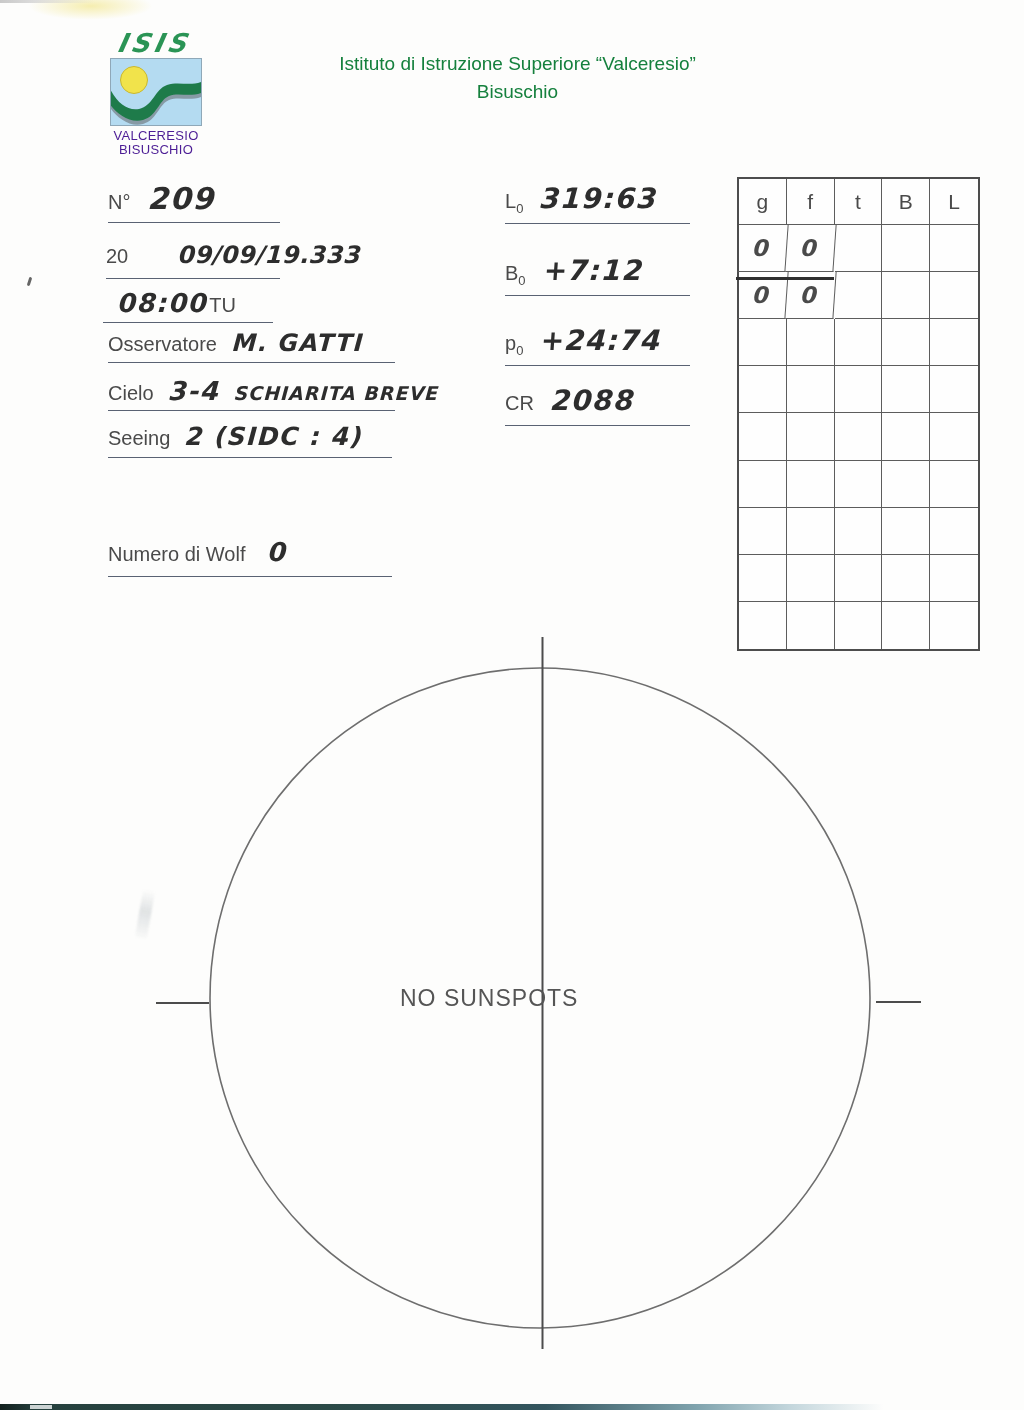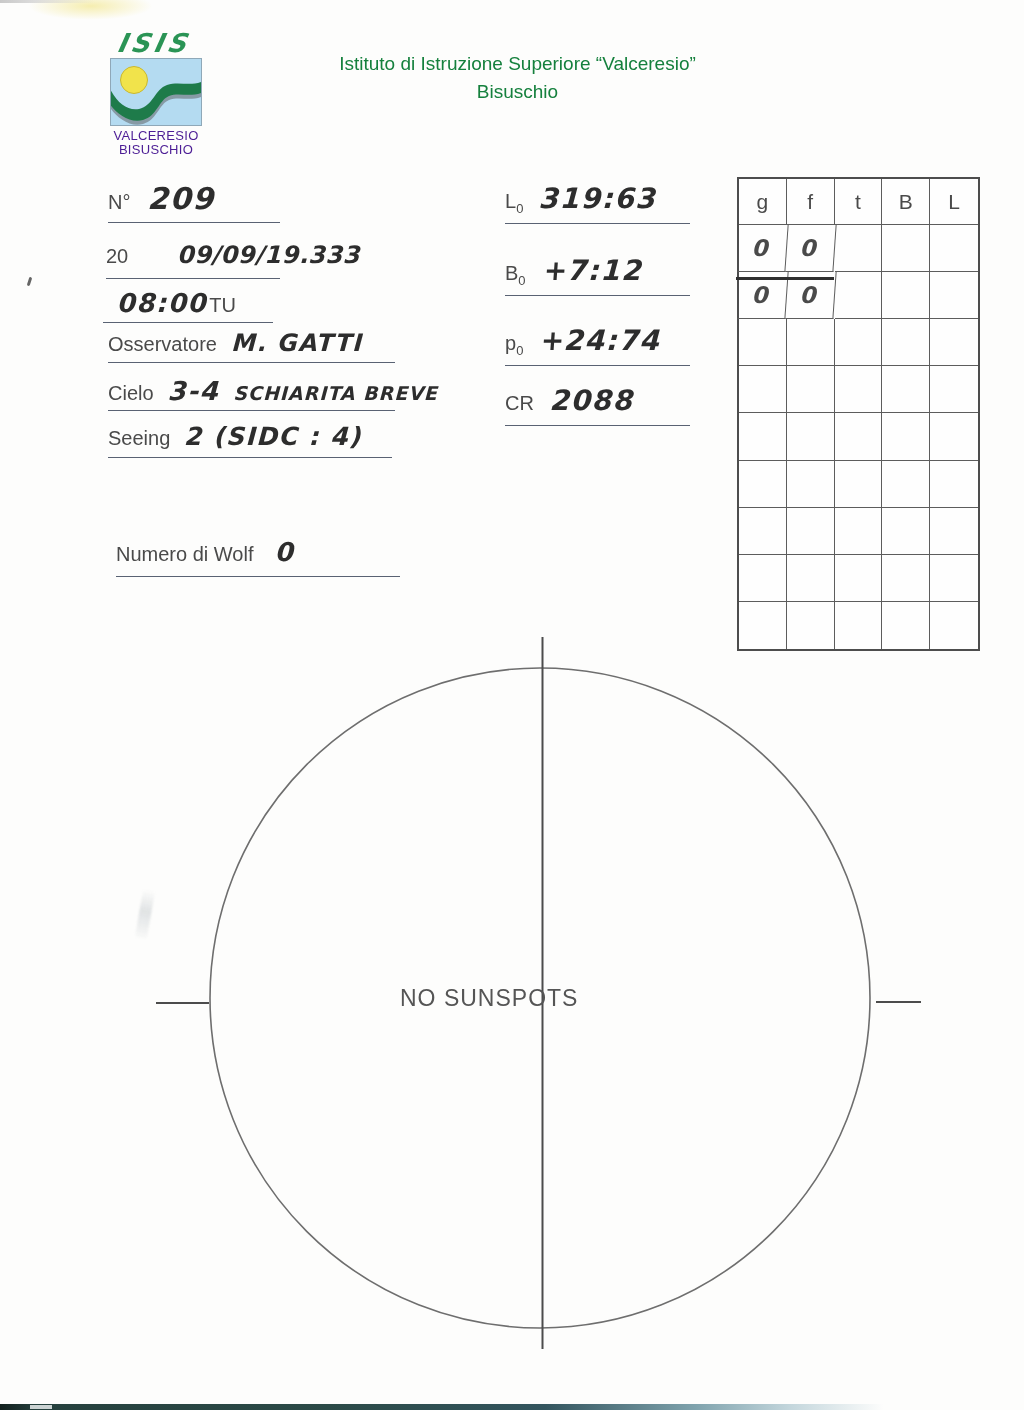--- a/index.html
+++ b/index.html
@@ -50,21 +50,21 @@
   #f-time{left:103px;top:288px;width:170px;height:35px;}
   #f-time .hand{font-size:26px;margin-left:16px;}
   #f-time .plabel{}
   #f-observer{left:108px;top:329px;width:287px;height:34px;}
   #f-observer .hand{font-size:24px;margin-left:16px;}
   #f-sky{left:108px;top:376px;width:287px;height:35px;}
   #f-sky .hand{font-size:26px;margin-left:16px;}
   #f-sky .hand-note{font-size:19px;margin-left:14px;letter-spacing:1px;}
   #f-seeing{left:108px;top:422px;width:284px;height:36px;}
   #f-seeing .hand{font-size:25px;margin-left:16px;}
-  #f-wolf{left:116px;top:537px;width:284px;height:40px;}
+  #f-wolf{left:108px;top:537px;width:284px;height:40px;}
   #f-wolf .hand{font-size:26px;margin-left:24px;}
   
   .efield{position:absolute;left:505px;width:185px;height:42px;display:flex;align-items:baseline;
     border-bottom:1.6px solid #596273;padding-bottom:7px;box-sizing:border-box;}
   .efield .plabel{font-size:20px;}
   .efield sub{font-size:13px;}
   .efield .hand{font-size:28px;margin-left:18px;}
   #e-l0{top:182px;} #e-b0{top:254px;} #e-p0{top:324px;} #e-cr{top:384px;}
   
   .counts-table{position:absolute;left:737px;top:177px;width:243px;height:474px;

